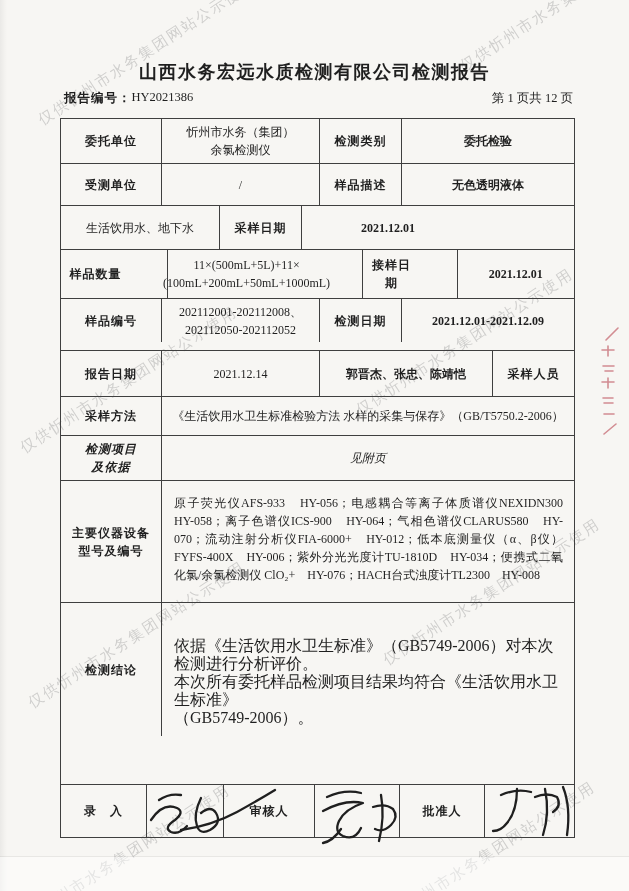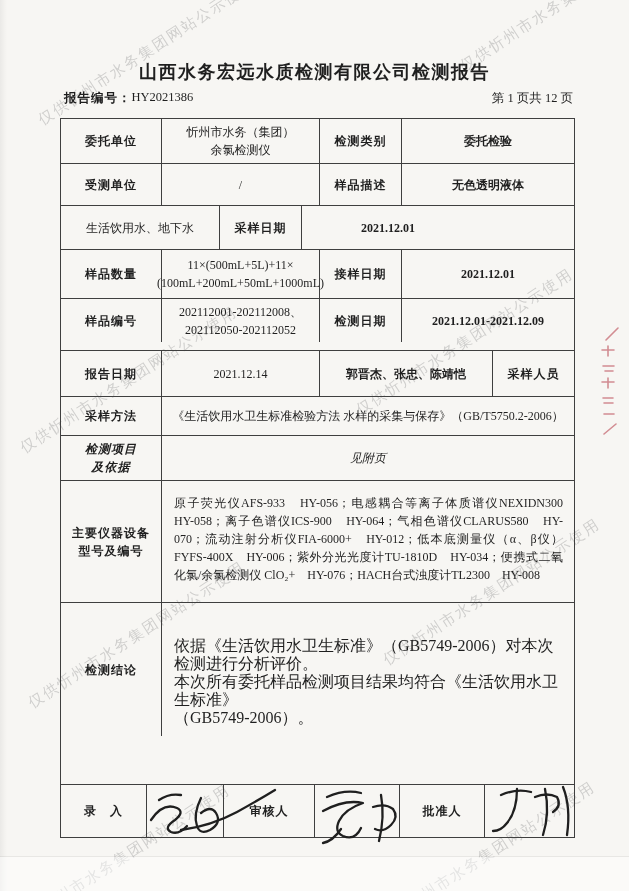--- a/index.html
+++ b/index.html
@@ -34,21 +34,21 @@
   .rtable{position:absolute;left:60px;top:118px;width:513px;border:1px solid var(--border);}
   .trow{display:flex;position:relative;}
   .trow + .trow{border-top:1px solid var(--border);}
   .td{box-sizing:border-box;display:flex;align-items:center;justify-content:center;
     text-align:center;font-size:12px;line-height:1.5;padding:2px 5px;}
   .td + .td{border-left:1px solid var(--border);}
   .lbl{font-weight:bold;letter-spacing:1px;}
   .preline{white-space:pre-line;}
   .c1{width:100px;} .c2{width:158px;} .c3{width:82px;} .c4{width:173px;font-weight:bold;} .cm{width:413px;}
   .s1{width:85px;} .s2{width:77px;} .s3{width:91px;} .s4{width:85px;} .s5{width:85px;} .s6{width:90px;}
-  .r1{height:44px;} .r2{height:41px;} .r3{height:43px;} .r4{height:48px;}
+  .r1{height:44px;} .r2{height:41px;} .r3{height:43px;} .r4{height:48px;gap:37px;}
   .r5{height:43px;} .r6{height:45px;margin-top:8px;} .r7{height:38px;} .r8{height:44px;font-style:italic;}
   .r9{height:121px;} .r10{height:133px;} .r11{height:52px;margin-top:48px;}
   .top-align{align-items:flex-start;justify-content:flex-start;text-align:left;}
   .instr{padding:13px 11px 2px 12px;font-size:12px;line-height:18px;text-align:justify;}
   .concl{padding:34px 11px 2px 12px;font-size:16px;line-height:18px;}
   .sig{position:absolute;z-index:2;pointer-events:none;}
   .sig path{fill:none;stroke:var(--ink);stroke-width:2.3;stroke-linecap:round;stroke-linejoin:round;}
   .sig1{left:84px;top:1px;}
   .sig2{left:250px;top:0px;}
   .sig3{left:422px;top:-4px;}

